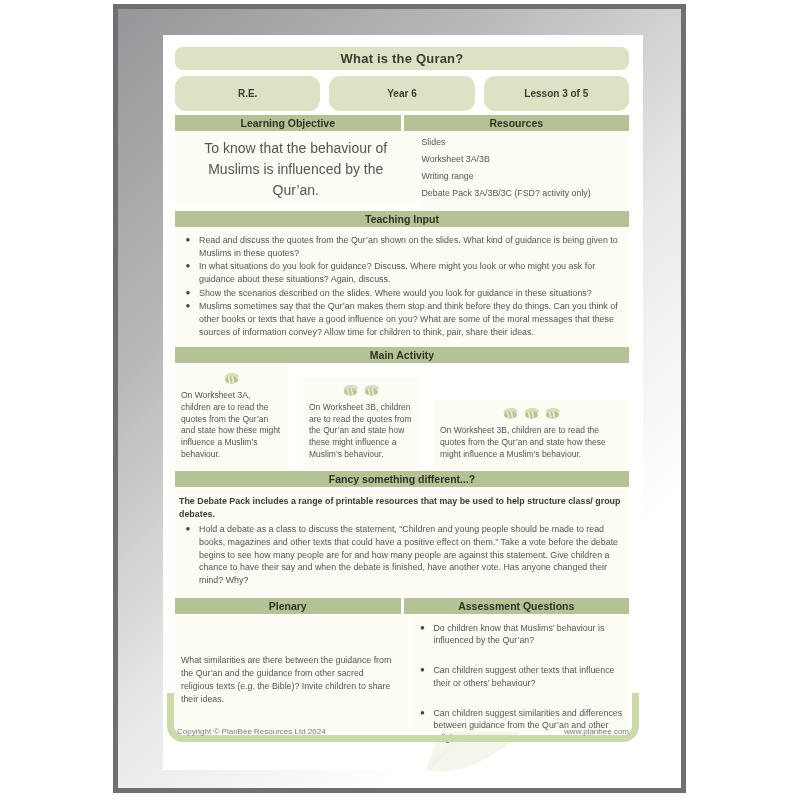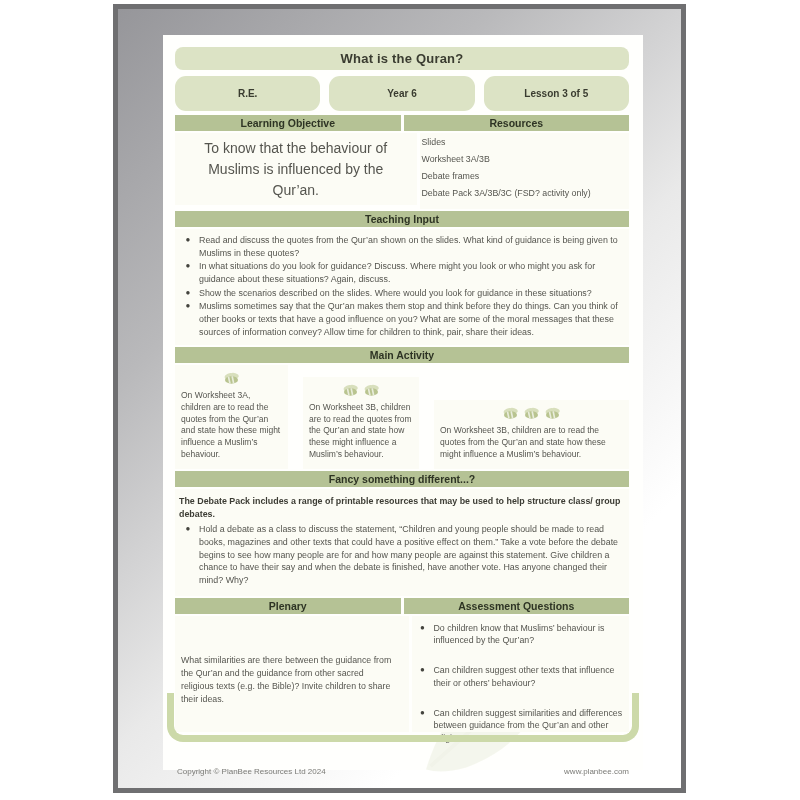--- a/index.html
+++ b/index.html
@@ -62,21 +62,21 @@
   .fancy-intro{font-weight:bold;color:#3c3c34;margin:0 0 3px 2px;line-height:1.45;}
   .pl-body{height:116px;font-size:8.8px;line-height:1.5;padding:38px 10px 0 6px;box-sizing:border-box;}
   .as-body{height:116px;font-size:8.8px;line-height:1.45;padding-top:6px;box-sizing:border-box;}
   .as-body .b-item{margin-bottom:17px;}
   .bottom-frame{
     position:absolute;left:4px;right:4px;top:658px;height:42px;
     border:7px solid #ccd9a9;border-top:none;border-radius:0 0 16px 16px;
     pointer-events:none;
   }
   .footer{
-    position:absolute;left:14px;right:14px;top:732px;
+    position:absolute;left:14px;right:14px;top:692px;
     display:flex;justify-content:space-between;
     font-size:8px;color:#7b7b77;
   }
   .leaf{position:absolute;opacity:.14;pointer-events:none;}
 </style>
 </head>
 <body>
 
 <svg width="0" height="0" style="position:absolute">
   <defs>
@@ -117,21 +117,21 @@
       <div class="row mt4">
         <div class="hdr half">Learning Objective</div>
         <div class="hdr half">Resources</div>
       </div>
 
       <div class="row mt2">
         <div class="cell half lo-body">To know that the behaviour of Muslims is influenced by the Qur’an.</div>
         <div class="cell half res-body">
           <div>Slides</div>
           <div>Worksheet 3A/3B</div>
-          <div>Debate frames</div>
+          <div>Writing range</div>
           <div>Debate Pack 3A/3B/3C (FSD? activity only)</div>
         </div>
       </div>
 
       <div class="hdr mt2">Teaching Input</div>
 
       <div class="cell bullets mt2">
         <div class="b-item">
           <span class="b-dot">●</span>
           <span class="b-txt">Read and discuss the quotes from the Qur’an shown on the slides. What kind of guidance is being given to Muslims in these quotes?</span>

